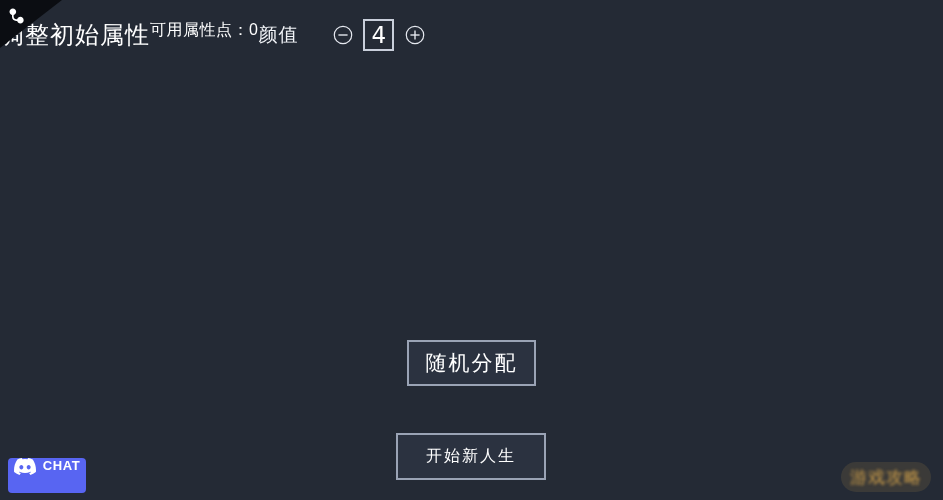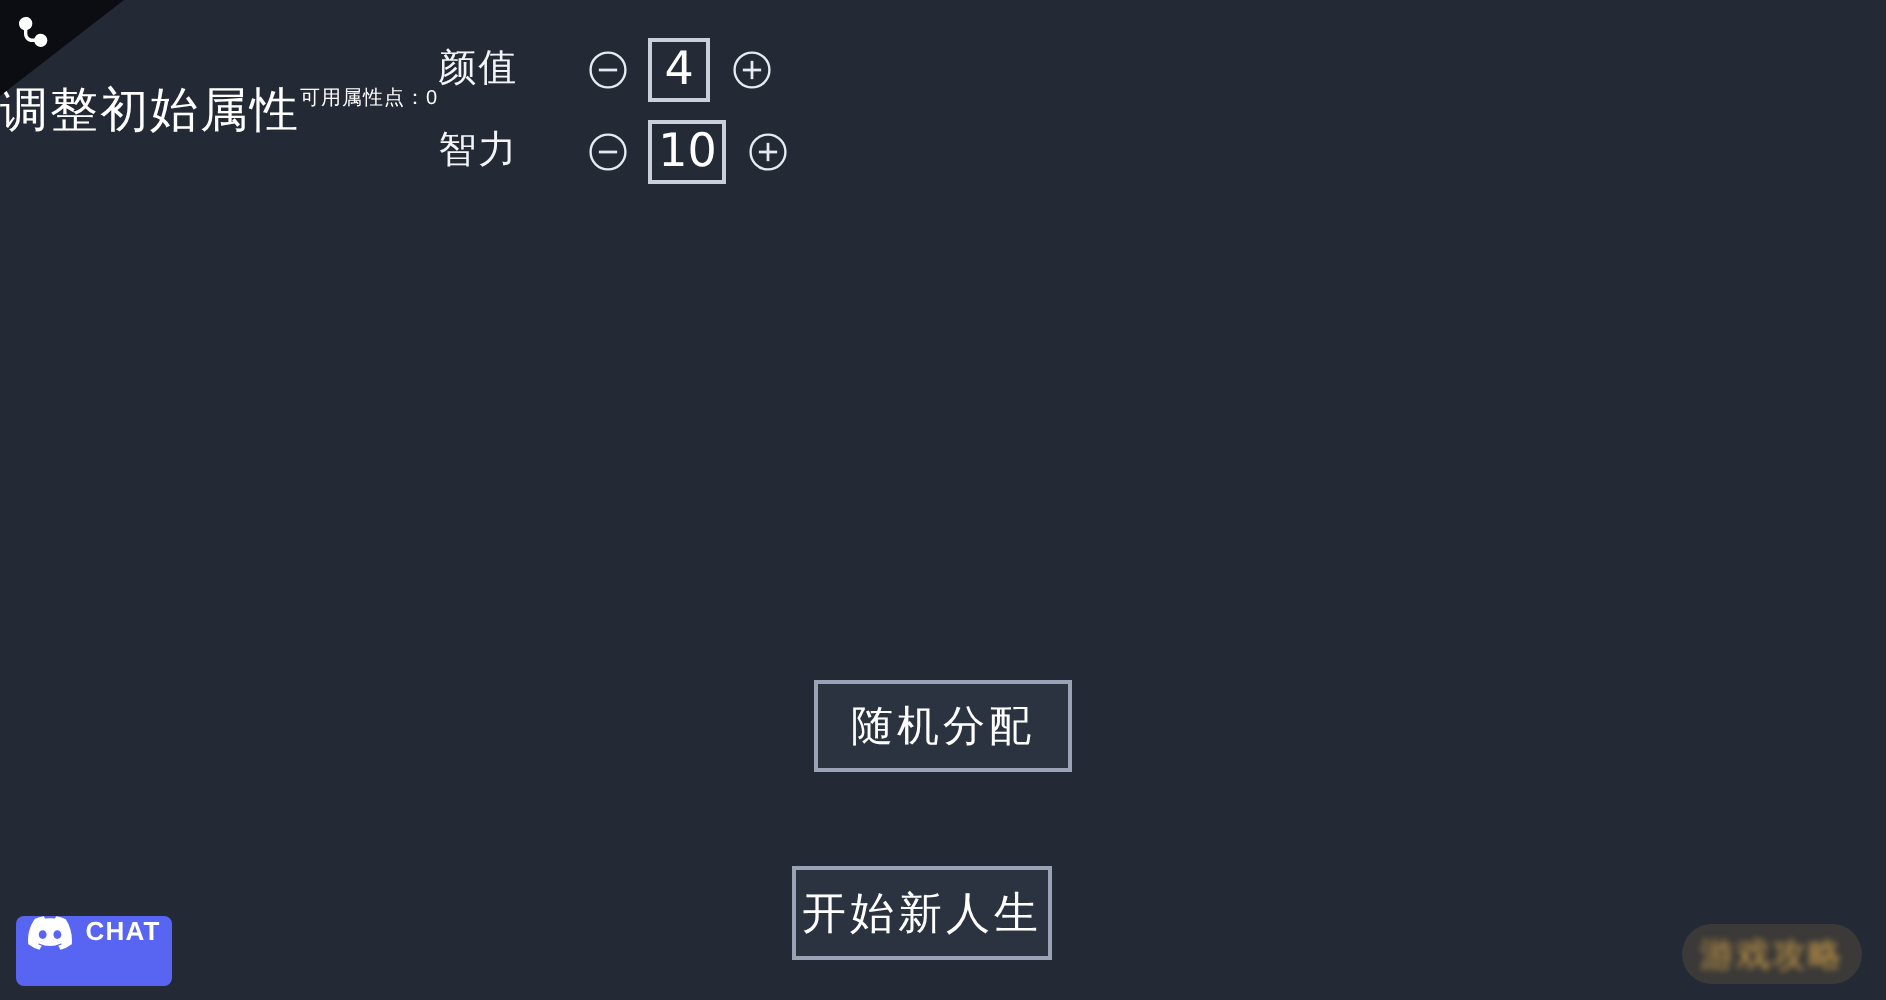--- a/index.html
+++ b/index.html
@@ -62,21 +62,21 @@
   .page-title {
     margin-top: 15px;
     font-size: 24px;
     line-height: 30px;
     letter-spacing: 1px;
     color: #ffffff;
     font-weight: 400;
   }
   .points-line {
     margin-top: 4px;
-    font-size: 10px;
+    font-size: 16px;
     line-height: 18px;
     color: #ffffff;
     letter-spacing: 0.5px;
   }
   .points-line .points-value { color: #ffffff; }
 
   
   .attr-list {
     margin-top: 14px;
     display: flex;
@@ -142,23 +142,23 @@
     left: 407px;
     top: 340px;
     width: 129px;
     height: 46px;
     font-size: 21px;
   }
   .btn-start {
     position: absolute;
     left: 396px;
     top: 433px;
-    width: 130px;
+    width: 150px;
     height: 47px;
-    font-size: 22px;
+    font-size: 16px;
   }
 
   
   .discord-chat {
     position: absolute;
     left: 8px;
     bottom: 7px;
     width: 78px;
     height: 35px;
     background: #5865f2;
@@ -232,37 +232,20 @@
       <span class="attr-value">4</span>
       <span class="step-btn plus">
         <svg viewBox="0 0 24 24" width="22" height="22" aria-hidden="true">
           <circle cx="12" cy="12" r="9.5" fill="none" stroke="#e6e9f0" stroke-width="1.3"></circle>
           <line x1="7" y1="12" x2="17" y2="12" stroke="#e6e9f0" stroke-width="1.5"></line>
           <line x1="12" y1="7" x2="12" y2="17" stroke="#e6e9f0" stroke-width="1.5"></line>
         </svg>
       </span>
     </div>
 
-    <div class="attr-row">
-      <span class="attr-label">智力</span>
-      <span class="step-btn minus">
-        <svg viewBox="0 0 24 24" width="22" height="22" aria-hidden="true">
-          <circle cx="12" cy="12" r="9.5" fill="none" stroke="#e6e9f0" stroke-width="1.3"></circle>
-          <line x1="7" y1="12" x2="17" y2="12" stroke="#e6e9f0" stroke-width="1.5"></line>
-        </svg>
-      </span>
-      <span class="attr-value">10</span>
-      <span class="step-btn plus">
-        <svg viewBox="0 0 24 24" width="22" height="22" aria-hidden="true">
-          <circle cx="12" cy="12" r="9.5" fill="none" stroke="#e6e9f0" stroke-width="1.3"></circle>
-          <line x1="7" y1="12" x2="17" y2="12" stroke="#e6e9f0" stroke-width="1.5"></line>
-          <line x1="12" y1="7" x2="12" y2="17" stroke="#e6e9f0" stroke-width="1.5"></line>
-        </svg>
-      </span>
-    </div>
 
 
 
   </div>
 </div>
 
 <div class="action-btn btn-random">随机分配</div>
 <div class="action-btn btn-start">开始新人生</div>
 
 <div class="discord-chat">

